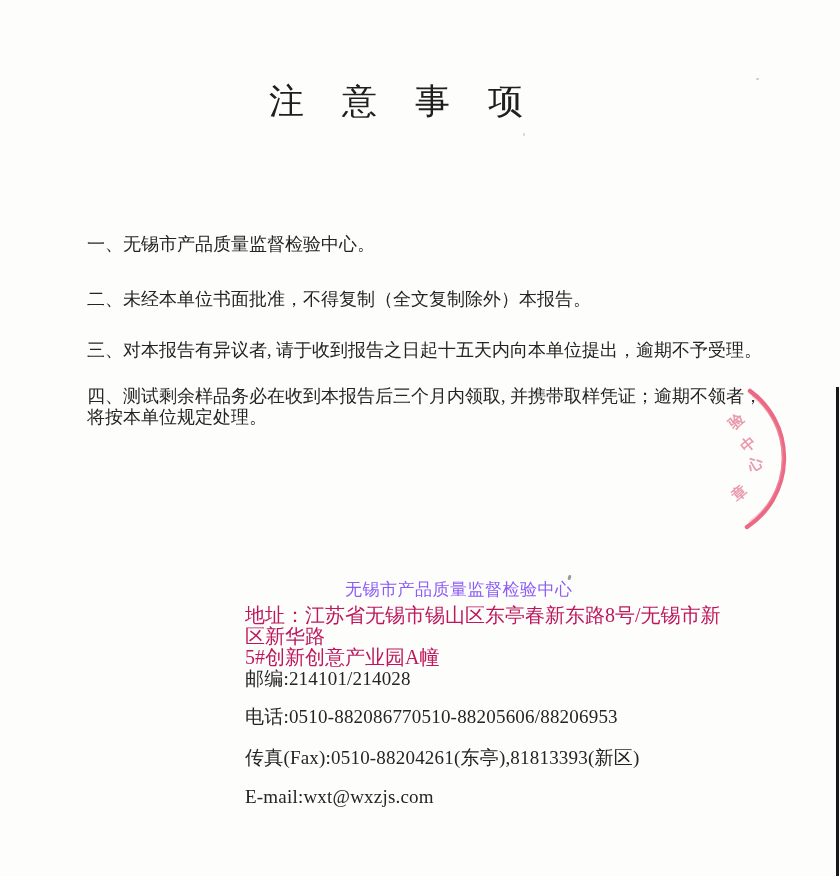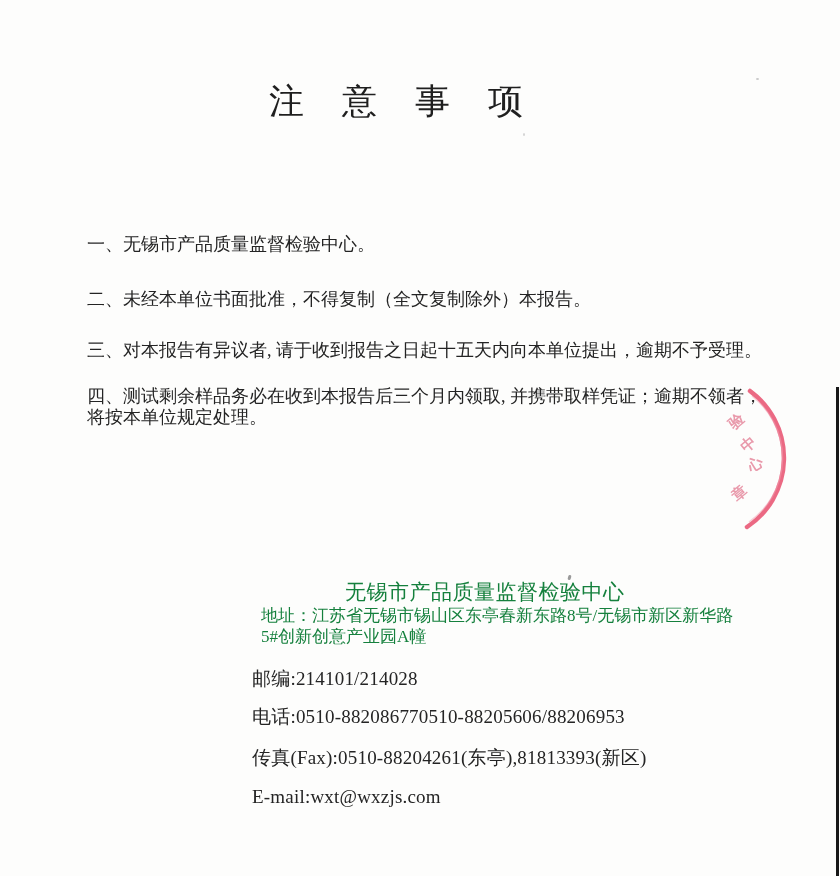--- a/index.html
+++ b/index.html
@@ -22,29 +22,29 @@
     font-size:18px;line-height:21px;
     white-space:pre-wrap;color:#242424;
     width:700px;
   }
   .note-1{top:234px;}
   .note-2{top:289px;}
   .note-3{top:340px;}
   .note-4{top:386px;}
   .org{
     position:absolute;left:345px;top:562px;
-    font-size:21px;color:#15803d;letter-spacing:0.5px;margin-top:16px;
+    font-size:17px;color:#8b5cf6;letter-spacing:0.5px;margin-top:16px;
   }
   .addr{
-    position:absolute;left:261px;top:605px;
-    font-size:17px;line-height:21px;white-space:pre-wrap;color:#15803d;
+    position:absolute;left:245px;top:605px;
+    font-size:20px;line-height:21px;white-space:pre-wrap;color:#be185d;
     width:480px;
   }
   .contact{
-    position:absolute;left:252px;
+    position:absolute;left:245px;
     font-size:19px;color:#242424;letter-spacing:0.2px;white-space:nowrap;
   }
   .postal{top:666px;}
   .phone{top:704px;text-align:right;}
   .fax{top:745px;}
   .email{top:786px;}
   .stamp-svg{position:absolute;left:620px;top:368px;width:210px;height:175px;}
   .stamp-glyph{
     position:absolute;font-size:15px;color:#dd5e7b;opacity:0.62;
     font-weight:bold;transform:rotate(-40deg);

